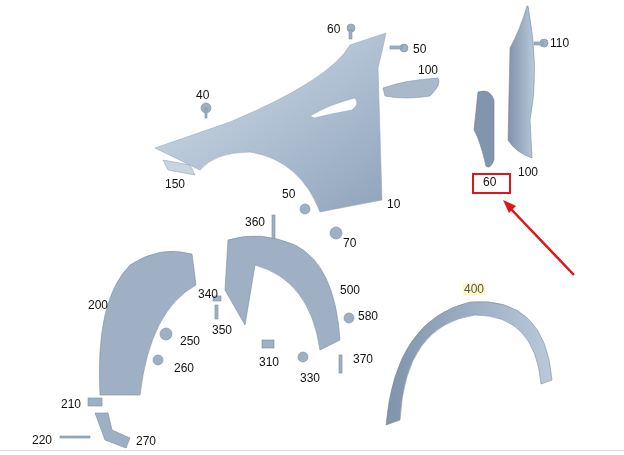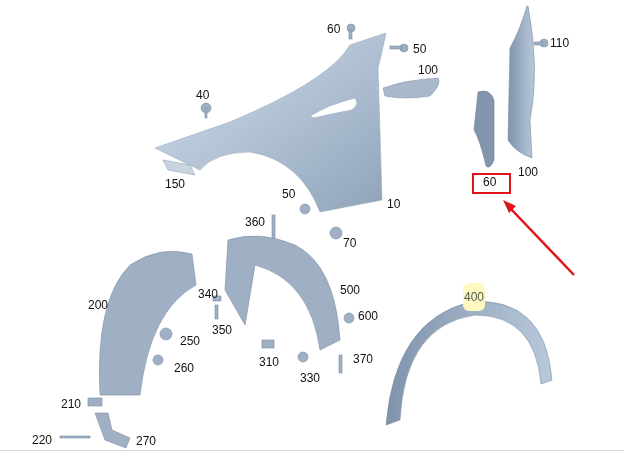--- a/index.html
+++ b/index.html
@@ -1,20 +1,20 @@
 <!DOCTYPE html>
 <html><head>
 <meta charset="utf-8">
 <style>
   html, body { margin:0; padding:0; }
   body { width:624px; height:455px; background:#ffffff; position:relative; overflow:hidden;
          font-family:"Liberation Sans", sans-serif; }
   .canvas { position:absolute; left:0; top:0; width:624px; height:455px; }
   .lbl { position:absolute; font-size:12px; color:#111; line-height:1; white-space:nowrap; cursor:pointer; }
-  .lbl.hl-bg { background:#fef9c3; color:#555; padding:8px 1px;border-radius:6px; }
+  .lbl.hl-bg { background:#fef9c3; color:#555; padding:0 1px; }
   .hl-box { position:absolute; border:2px solid #e0151b; box-sizing:border-box; }
   .bottom-line { position:absolute; left:0; top:450px; width:624px; height:1px; background:#dcdcdc; }
   svg { position:absolute; left:0; top:0; }
 </style>
 </head>
 <body>
 
 <div class="canvas">
   <svg width="624" height="455" viewBox="0 0 624 455">
     <defs>
@@ -93,21 +93,21 @@
   <span class="lbl" style="left:165px;top:178px">150</span>
   <span class="lbl" style="left:418px;top:64px">100</span>
   <span class="lbl" style="left:88px;top:299px">200</span>
   <span class="lbl" style="left:61px;top:398px">210</span>
   <span class="lbl" style="left:32px;top:434px">220</span>
   <span class="lbl" style="left:180px;top:335px">250</span>
   <span class="lbl" style="left:174px;top:362px">260</span>
   <span class="lbl" style="left:136px;top:435px">270</span>
   <span class="lbl" style="left:340px;top:284px">500</span>
   <span class="lbl" style="left:259px;top:356px">310</span>
-  <span class="lbl" style="left:358px;top:310px">600</span>
+  <span class="lbl" style="left:358px;top:310px">580</span>
   <span class="lbl" style="left:300px;top:372px">330</span>
   <span class="lbl" style="left:198px;top:288px">340</span>
   <span class="lbl" style="left:212px;top:324px">350</span>
   <span class="lbl" style="left:245px;top:216px">360</span>
   <span class="lbl" style="left:353px;top:353px">370</span>
   <span class="lbl hl-bg" style="left:463px;top:283px">400</span>
 
   <div class="bottom-line"></div>
 </div>
 

